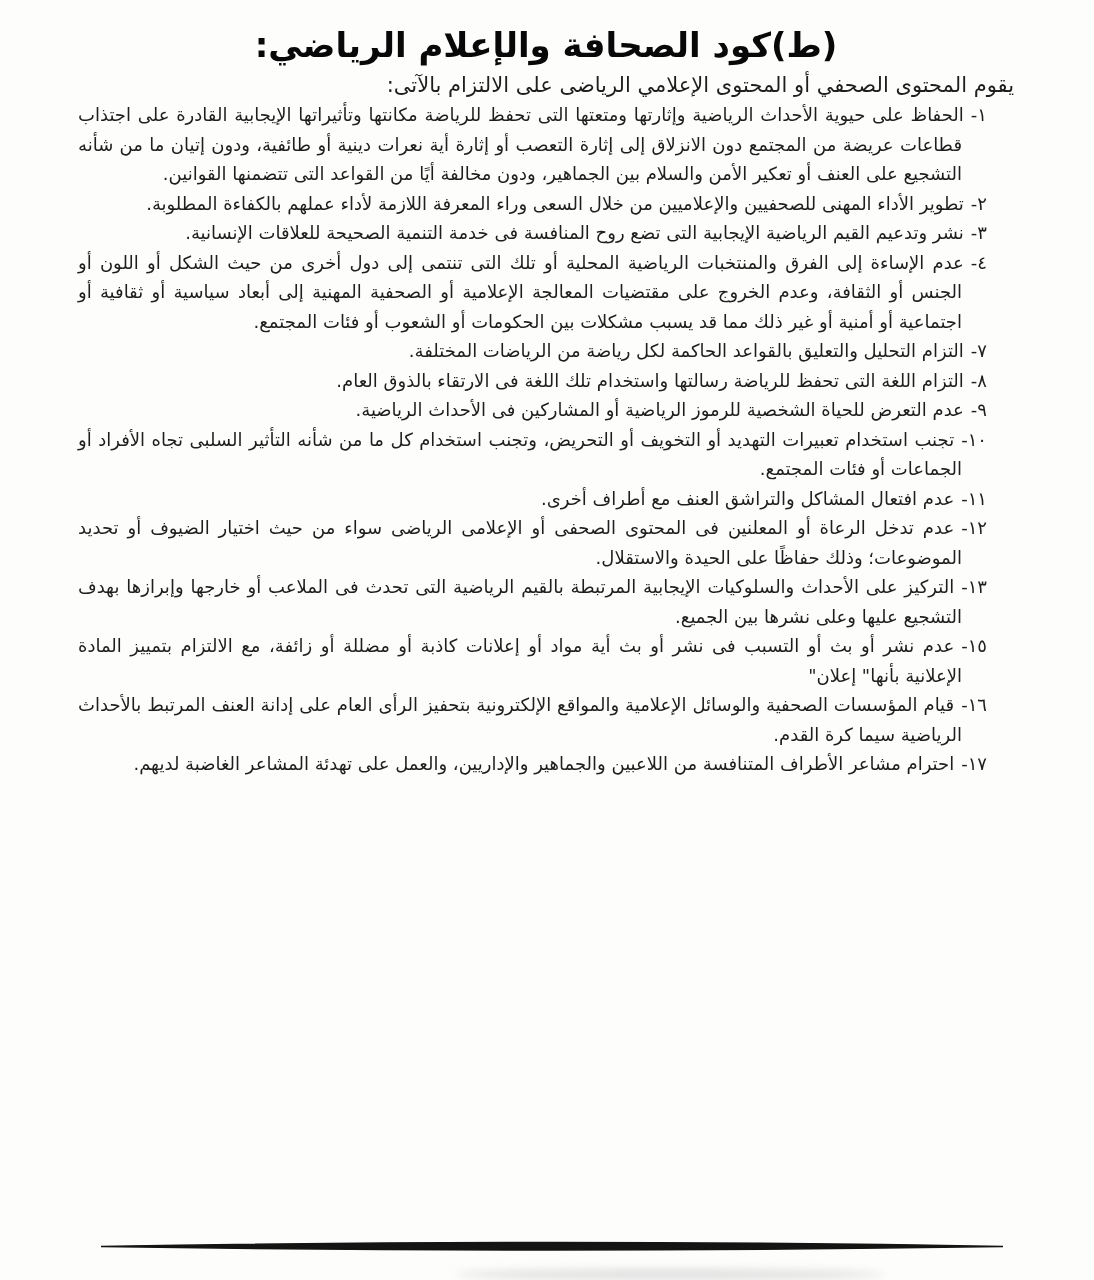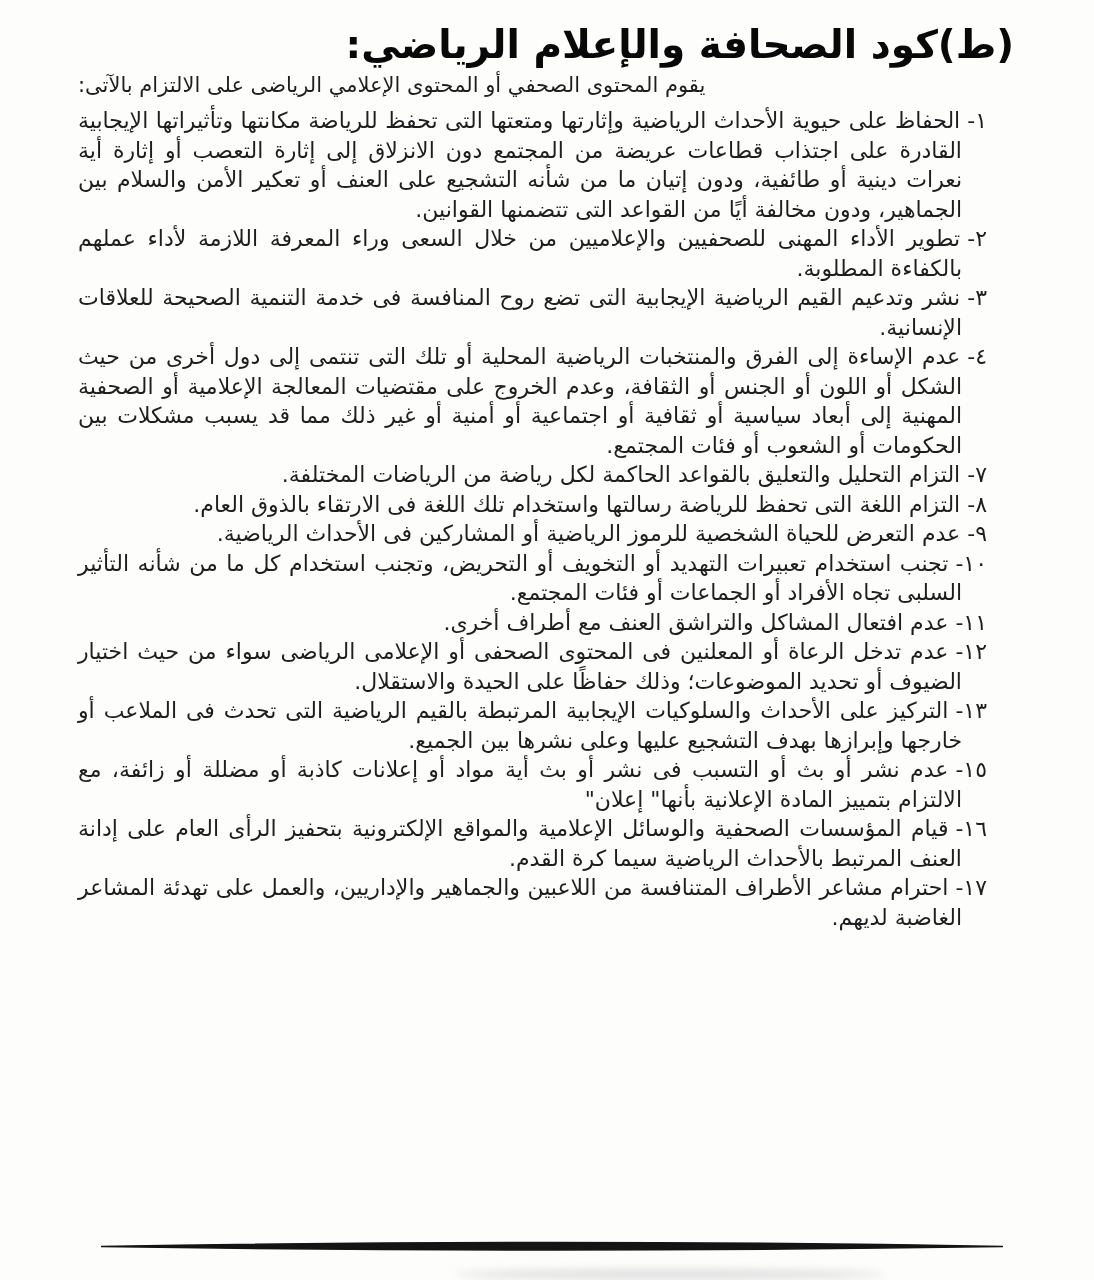--- a/index.html
+++ b/index.html
@@ -13,39 +13,39 @@
   }
   .page {
     position: absolute;
     inset: 0;
     direction: rtl;
     color: #1e1e1e;
     padding: 24px 80px 0 78px;
     box-sizing: border-box;
   }
   .title {
-    font-size: 39px;
+    font-size: 34px;
     font-weight: 700;
     color: #080808;
     line-height: 42px;
     margin-bottom: 4px;
     letter-spacing: 0.5px;
-    text-align: right;
+    text-align: center;
   }
   .intro {
     font-size: 21px;
     line-height: 30px;
-    text-align: left;
-    margin-bottom: 6px;
+    text-align: right;
+    margin-bottom: 0;
   }
   .items {
     padding-right: 27px; 
   }
   .item {
-    font-size: 22px;
+    font-size: 18px;
     line-height: 29.5px;
     text-align: justify;
     text-justify: inter-word;
     padding-right: 25px;   
     text-indent: -25px;    
   }
   .item .num {
     margin-left: 7px;
     white-space: nowrap;
   }

